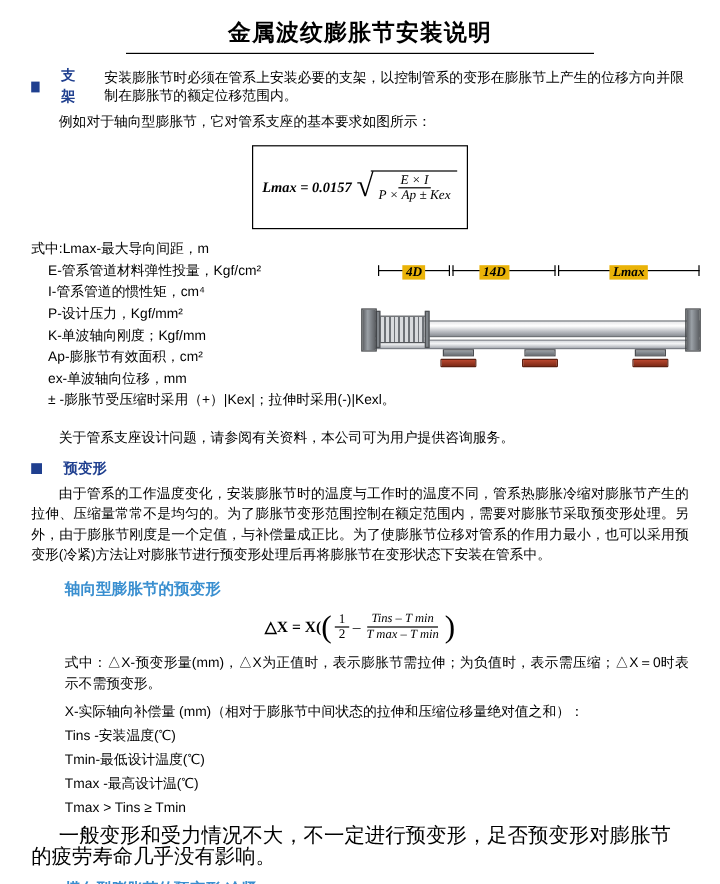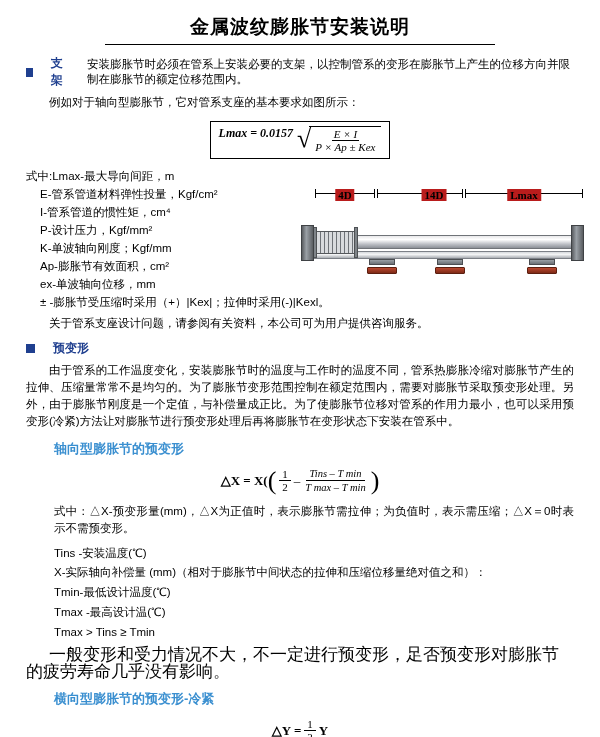--- a/index.html
+++ b/index.html
@@ -71,22 +71,23 @@
     margin: 10px 0 8px 0;
     padding-left: 28px;
   }
   .formula-box {
     display: flex;
     justify-content: center;
     margin: 10px 0 8px 0;
   }
   .formula {
     display: inline-flex;
+    align-items: center;
     border: 1px solid #000;
-    padding: 4px 8px;
+    padding: 20px 8px;
     font-family: "Liberation Serif", serif;
     font-size: 12px;
     background: #fff;
   }
   .formula .lhs {
     font-weight: bold;
     font-style: italic;
     margin-right: 4px;
   }
   .sqrt {
@@ -165,23 +166,24 @@
     background: #000;
   }
   .dim-seg::before { left: 0; }
   .dim-seg::after { right: 0; }
   .dim-label {
     position: absolute;
     top: -4px;
     font-size: 11px;
     font-weight: bold;
     font-family: "Liberation Serif", serif;
-    background: #b91c1c;
+    background: #eab308;
     padding: 0 3px;
     transform: translateX(-50%);
+    font-style: italic;
   }
   .pipe-area {
     position: relative;
     width: 294px;
     height: 80px;
   }
   .pipe {
     position: absolute;
     left: 8px;
     top: 30px;
@@ -345,21 +347,21 @@
         <div class="li ind">± -膨胀节受压缩时采用（+）|Kex|；拉伸时采用(-)|Kexl。</div>
       </div>
 
       <div class="right">
         <div class="drawing">
           <div class="dim-row">
             <div class="dim-seg" style="left:0px;width:60px;">
               <span class="dim-label" style="left:30px;">4D</span>
             </div>
             <div class="dim-seg" style="left:62px;width:86px;">
-              <span class="dim-label" style="left:57px;">14D</span>
+              <span class="dim-label" style="left:35px;">14D</span>
             </div>
             <div class="dim-seg" style="left:150px;width:118px;">
               <span class="dim-label" style="left:59px;">Lmax</span>
             </div>
           </div>
 
           <div class="pipe-area">
             <div class="pipe"></div>
             <div class="pipe2"></div>
             <div class="bellow"></div>
@@ -377,21 +379,21 @@
             <div class="support" style="left:232px;">
               <div class="shoe"></div>
                 <div class="base"></div>
             </div>
             <div class="anchor" style="left:274px;"></div>
           </div>
         </div>
       </div>
     </div>
 
-    <p class="para indent" style="margin-top:4px;">关于管系支座设计问题，请参阅有关资料，本公司可为用户提供咨询服务。</p>
+    <p class="para indent" style="margin-top:14px;">关于管系支座设计问题，请参阅有关资料，本公司可为用户提供咨询服务。</p>
 
     <div class="sec-head">
       <span class="blue-sq"></span>
       <span class="sec-text">预变形</span>
     </div>
 
     <p class="para indent">由于管系的工作温度变化，安装膨胀节时的温度与工作时的温度不同，管系热膨胀冷缩对膨胀节产生的拉伸、压缩量常常不是均匀的。为了膨胀节变形范围控制在额定范围内，需要对膨胀节采取预变形处理。另外，由于膨胀节刚度是一个定值，与补偿量成正比。为了使膨胀节位移对管系的作用力最小，也可以采用预变形(冷紧)方法让对膨胀节进行预变形处理后再将膨胀节在变形状态下安装在管系中。</p>
 
     <div class="subhead">轴向型膨胀节的预变形</div>
 
@@ -406,22 +408,22 @@
         <span>–</span>
         <span class="fr2">
           <span class="n">Tins – T min</span>
           <span class="d">T max – T min</span>
         </span>
         <span class="paren">)</span>
       </span>
     </div>
 
     <p class="para" style="padding-left:28px;">式中：△X-预变形量(mm)，△X为正值时，表示膨胀节需拉伸；为负值时，表示需压缩；△X＝0时表示不需预变形。</p>
+    <div class="list-line">X-实际轴向补偿量 (mm)（相对于膨胀节中间状态的拉伸和压缩位移量绝对值之和）：</div>
     <div class="list-line tight">Tins -安装温度(℃)</div>
-    <div class="list-line">X-实际轴向补偿量 (mm)（相对于膨胀节中间状态的拉伸和压缩位移量绝对值之和）：</div>
     <div class="list-line tight">Tmin-最低设计温度(℃)</div>
     <div class="list-line tight">Tmax -最高设计温(℃)</div>
     <div class="list-line tight">Tmax &gt; Tins ≥ Tmin</div>
 
     <p class="note">一般变形和受力情况不大，不一定进行预变形，足否预变形对膨胀节的疲劳寿命几乎没有影响。</p>
 
     <div class="subhead">横向型膨胀节的预变形-冷紧</div>
 
     <div class="eq-center">
       <span class="eq">

